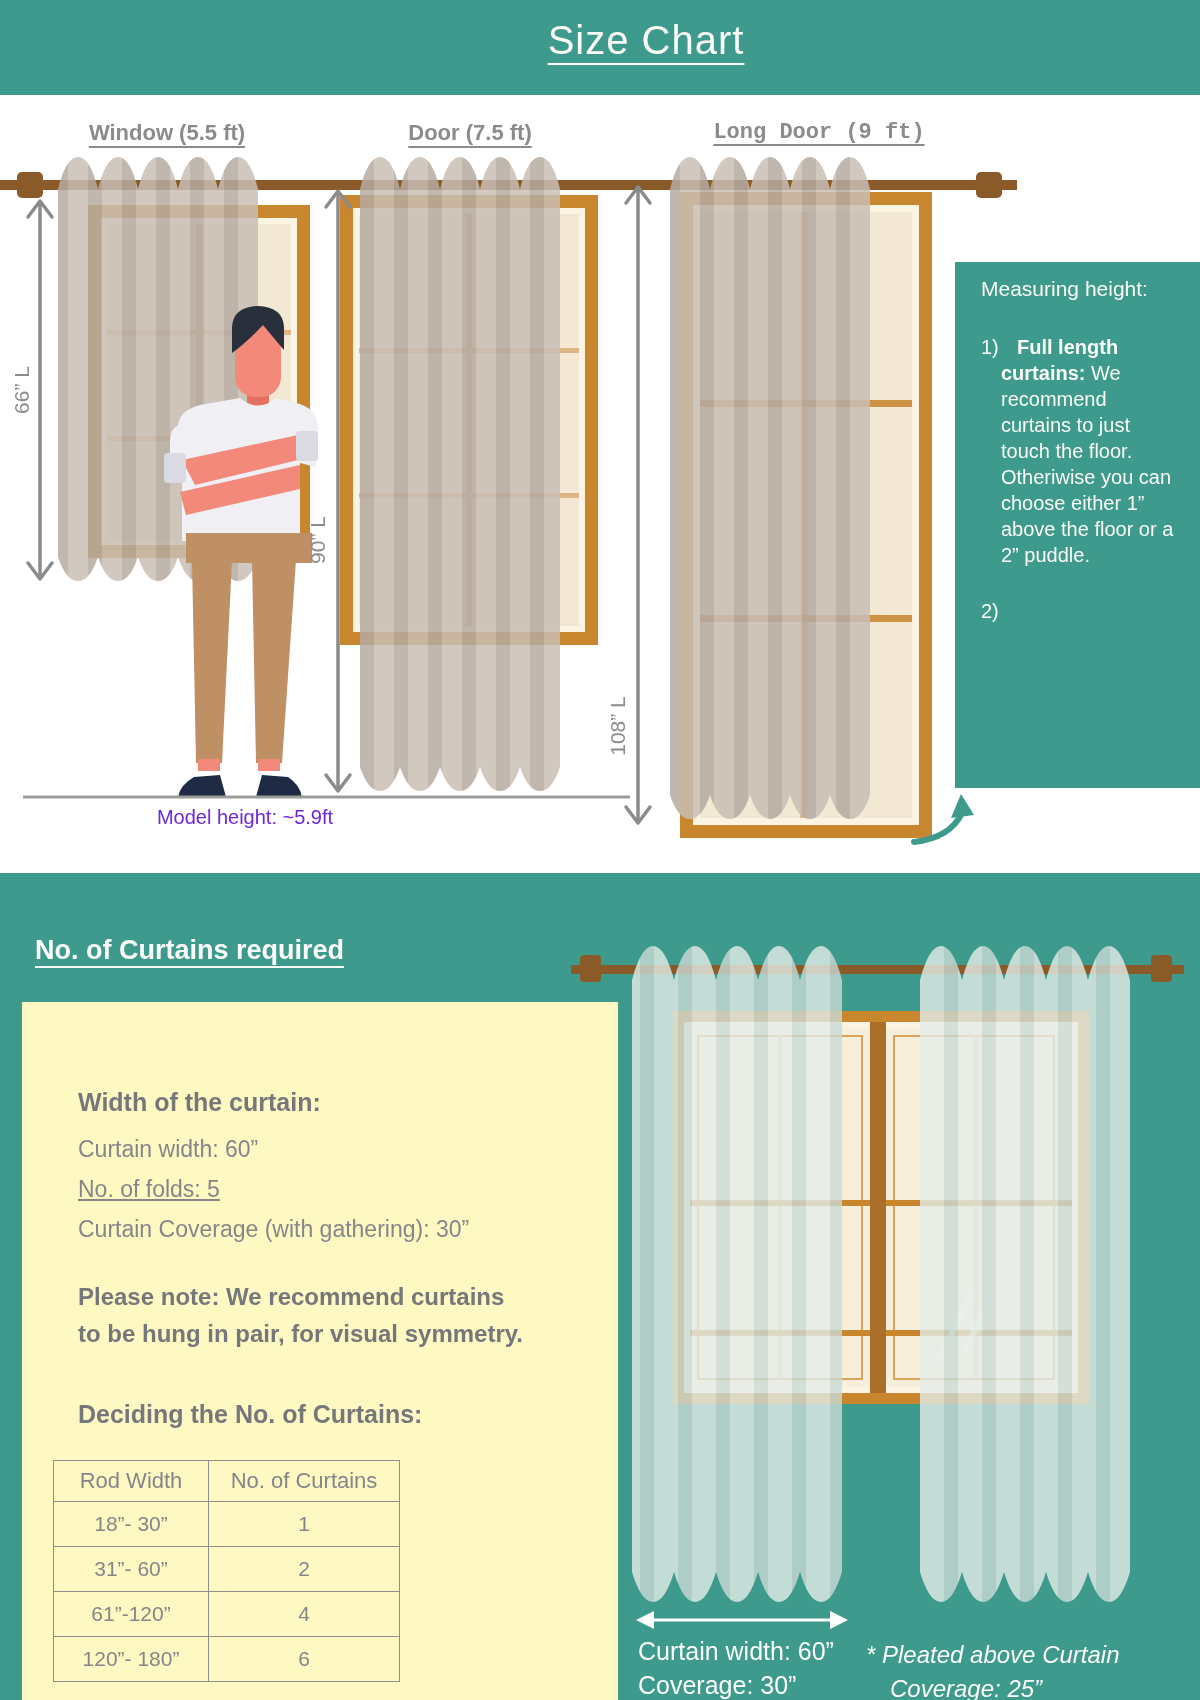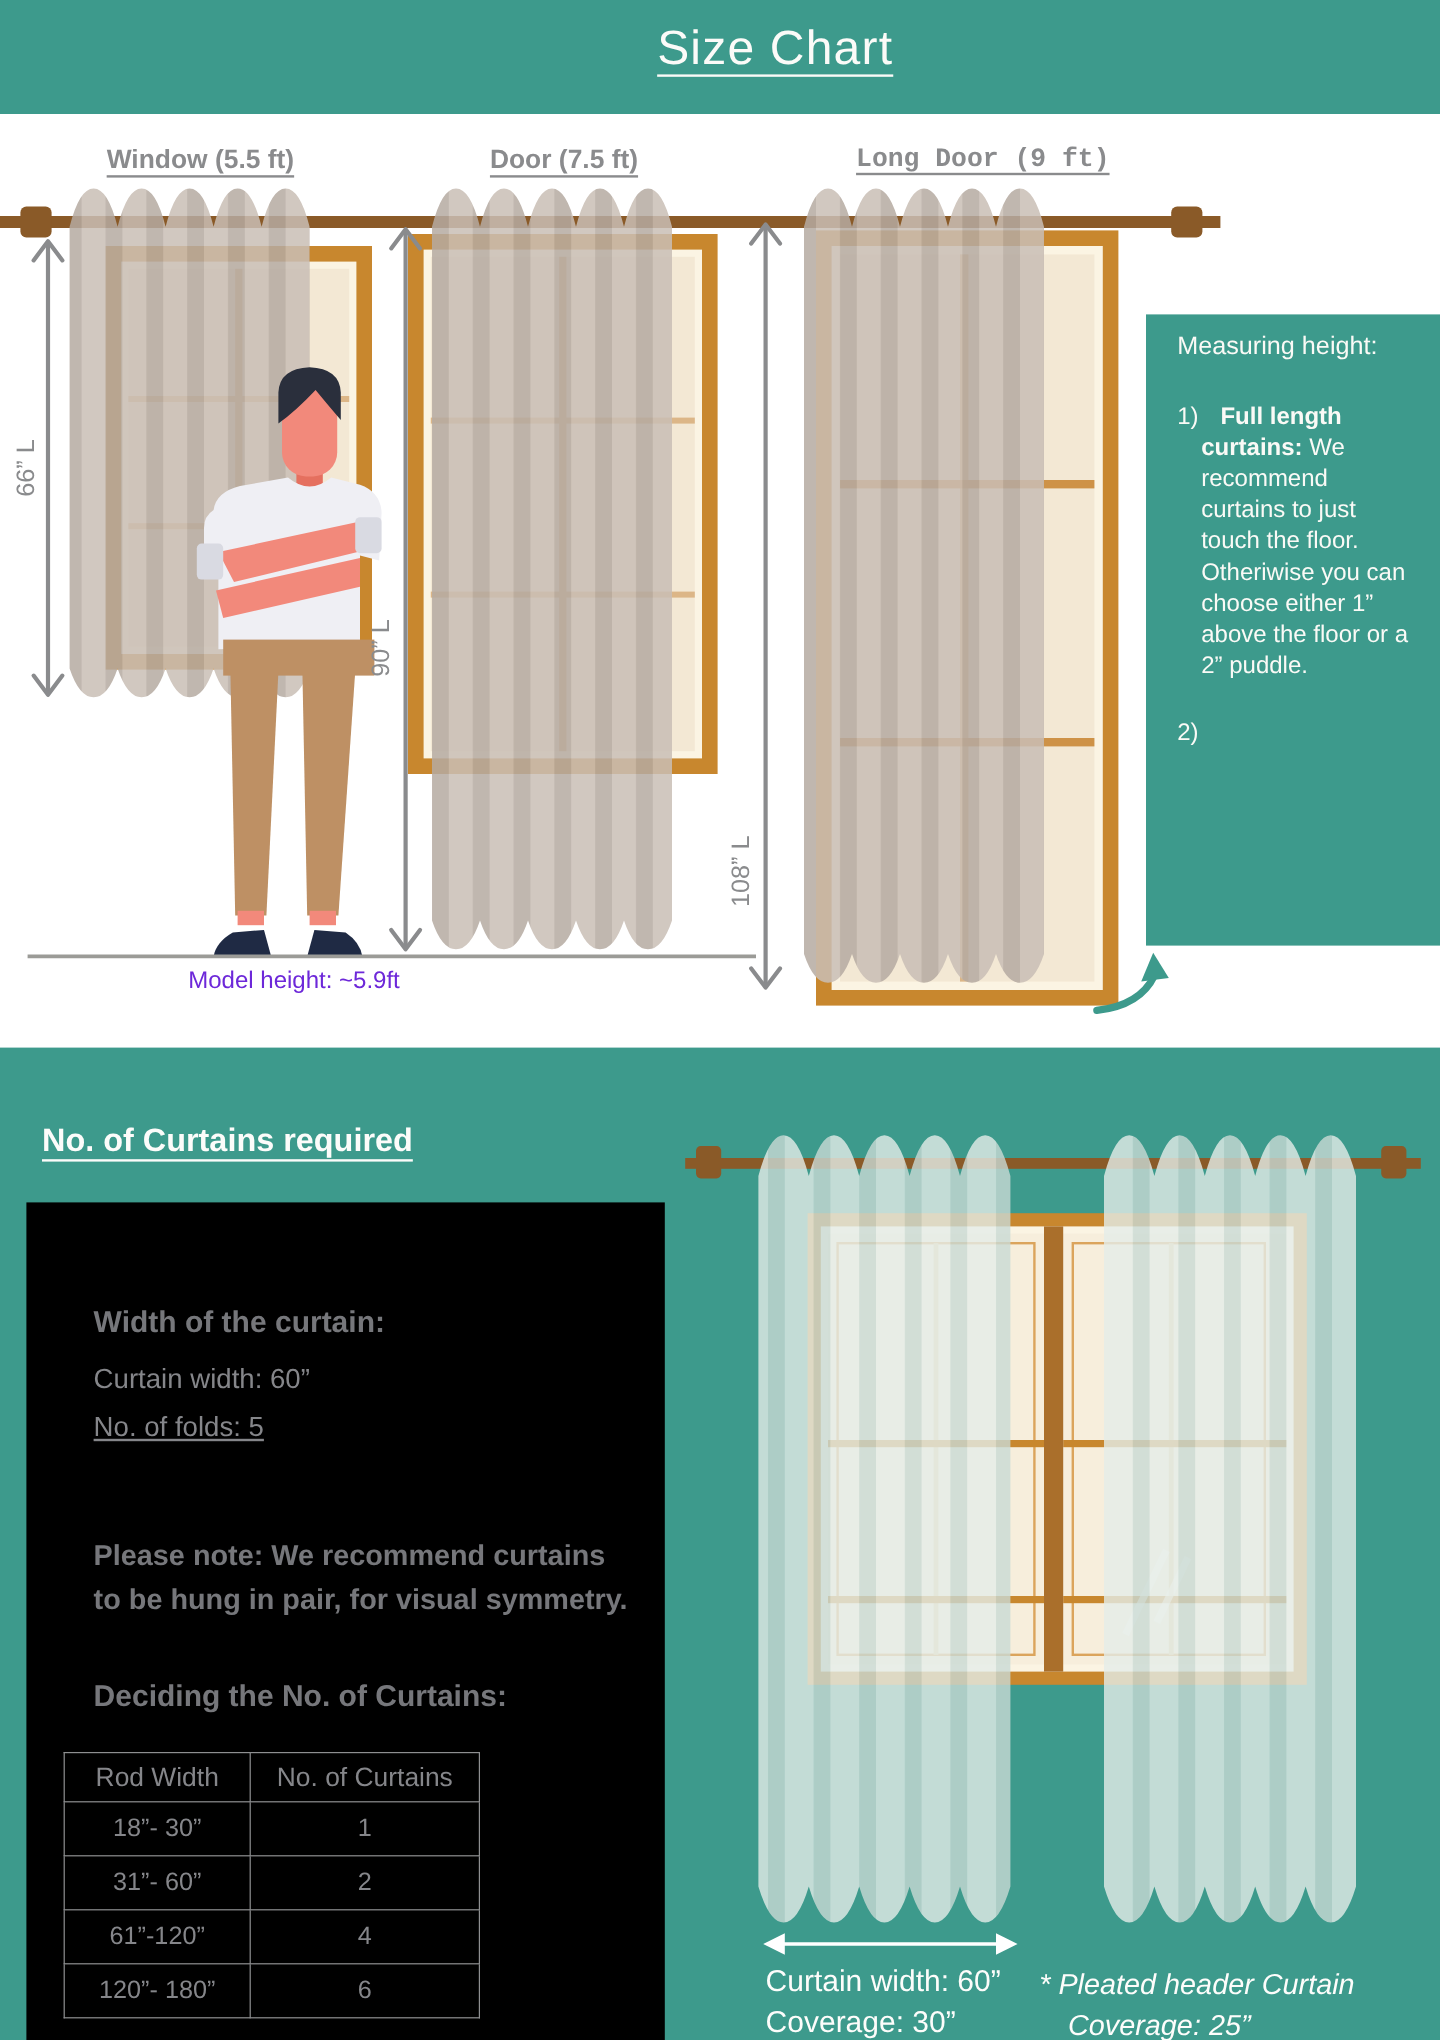--- a/index.html
+++ b/index.html
@@ -25,21 +25,21 @@
   .mi.second{margin-top:30px;}
   .mi-num{width:20px;flex:none;}
   .mi-body{flex:1;text-indent:16px;}
   .mi-body2{flex:1;}
   .b{font-weight:bold;}
   .blk{display:block;text-indent:16px;}
   
   #bottom-band{left:0;top:873px;width:1200px;height:827px;background:#3D9A8C;}
   #bottom-heading{left:35px;top:935px;color:#FCFCFA;font-size:27px;font-weight:bold;
                   text-decoration:underline;text-underline-offset:7px;text-decoration-thickness:2px;}
-  #card{left:22px;top:1002px;width:532px;height:698px;background:#000000;}
+  #card{left:22px;top:1002px;width:596px;height:698px;background:#fef9c3;}
   .card-text{color:#85868A;font-size:23px;white-space:nowrap;}
   .card-bold{color:#76777B;font-size:25px;font-weight:bold;white-space:nowrap;}
   #card-note{left:56px;top:276px;width:452px;color:#76777B;font-size:24px;font-weight:bold;
              line-height:37px;white-space:normal;}
   #size-table{left:31px;top:458px;border-collapse:collapse;table-layout:fixed;}
   #size-table th,#size-table td{border:1px solid #8E8F91;color:#85868A;font-weight:normal;
              text-align:center;padding:0;}
   #size-table th{height:40px;font-size:22px;}
   #size-table td{height:44px;font-size:21px;}
   .colw1{width:154px;}.colw2{width:190px;}
@@ -254,28 +254,29 @@
       <polygon points="96,720 114,711 114,729" fill="#FFFFFF"></polygon>
       <polygon points="308,720 290,711 290,729" fill="#FFFFFF"></polygon>
     </g>
   </svg>
 
   <div class="abs" id="bl-label">
     <div>Curtain width: 60”</div>
     <div>Coverage: 30”</div>
   </div>
   <div class="abs" id="bl-note">
-    <div>* Pleated header Curtain</div>
+    <div>* Pleated above Curtain</div>
     <div class="ind">Coverage: 25”</div>
   </div>
 
   <div class="abs" id="card">
     <div class="abs card-bold" style="left:56px;top:86px;">Width of the curtain:</div>
     <div class="abs card-text" style="left:56px;top:134px;">Curtain width: 60”</div>
     <div class="abs card-text" style="left:56px;top:174px;text-decoration:underline;">No. of folds: 5</div>
+    <div class="abs card-text" style="left:56px;top:214px;">Curtain Coverage (with gathering): 30”</div>
     <div class="abs" id="card-note">Please note: We recommend curtains to be hung in pair, for visual symmetry.</div>
     <div class="abs card-bold" style="left:56px;top:398px;">Deciding the No. of Curtains:</div>
     <table class="abs" id="size-table">
       <thead>
         <tr>
           <th class="colw1">Rod Width</th>
           <th class="colw2">No. of Curtains</th>
         </tr>
       </thead>
       <tbody>

